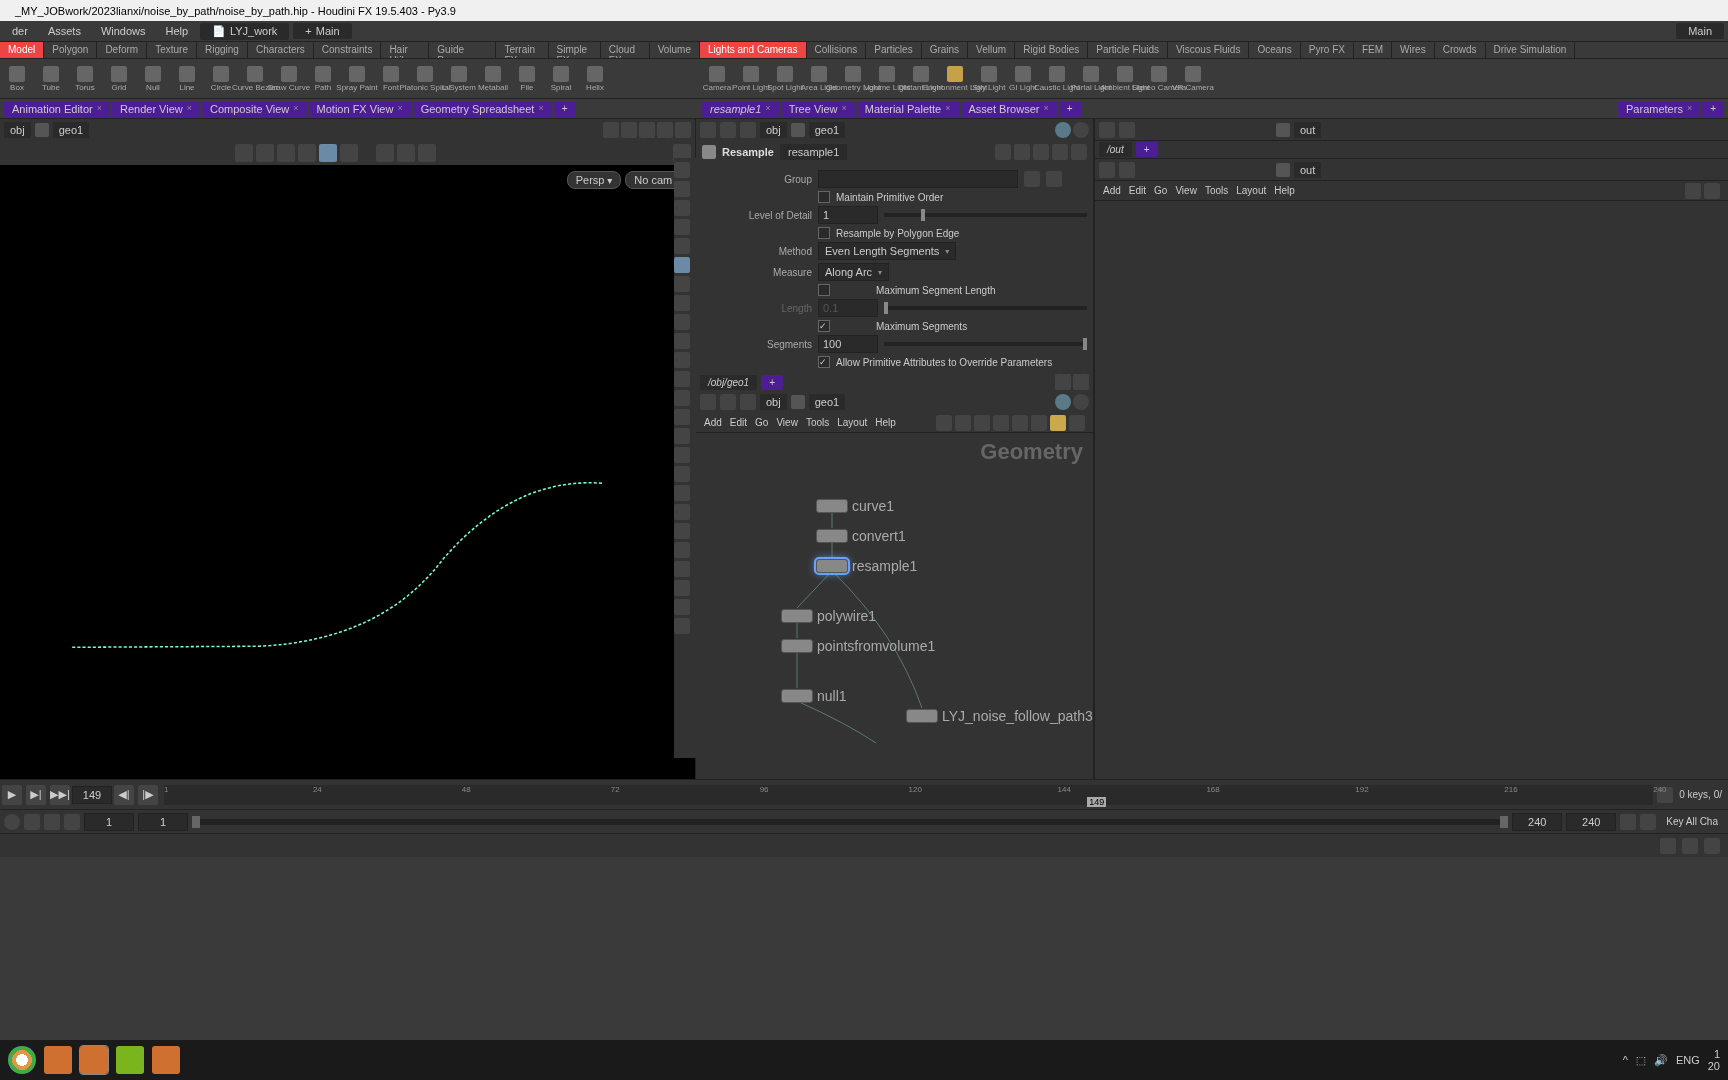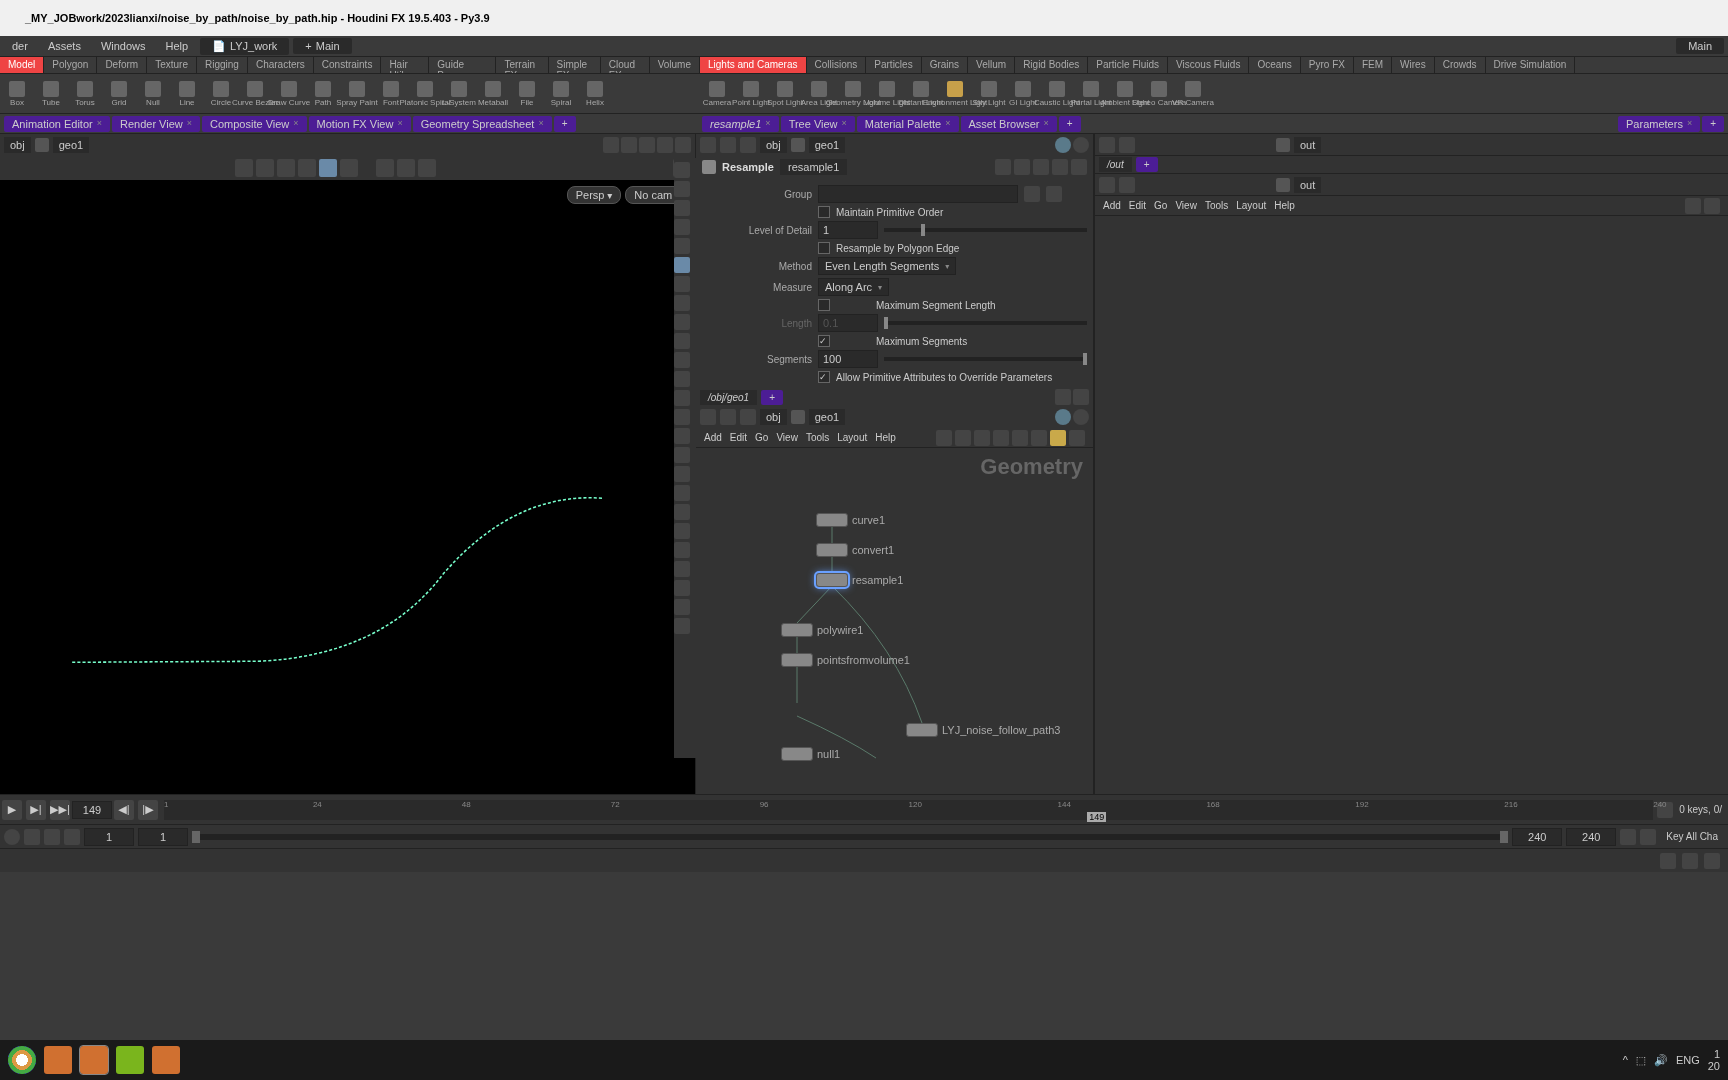--- a/index.html
+++ b/index.html
@@ -1,17 +1,17 @@
 <!DOCTYPE html>
 <html><head>
 <meta charset="utf-8">
 <style>
 * { margin:0; padding:0; box-sizing:border-box; font-family:Arial,sans-serif; font-size:11px; color:#ccc; }
 body { background:#3a3a3a; width:1728px; height:1080px; overflow:hidden; }
-.titlebar { height:36px; background:#f0f0f0; color:#000; padding:2px 25px; display:flex; align-items:center;font-weight:bold; }
+.titlebar { height:21px; background:#f0f0f0; color:#000; padding:2px 15px; display:flex; align-items:center; }
 .titlebar span { color:#000; }
 .menubar { height:20px; background:#3a3a3a; display:flex; align-items:center; gap:4px; padding:0 4px; }
 .menubar .mitem { padding:2px 8px; color:#ccc; }
 .menubar .tab { background:#2a2a2a; padding:2px 12px; border-radius:2px; display:flex; align-items:center; gap:4px; }
 .menubar .right { margin-left:auto; }
 .shelf-tabs { height:18px; background:#3a3a3a; display:flex; border-top:1px solid #222; border-bottom:1px solid #222; overflow:hidden; }
 .shelf-tabs .stab { padding:2px 8px; font-size:10px; color:#aaa; border-right:1px solid #222; }
 .shelf-tabs .stab.active { background:#ef4444; color:#fff;text-align:right; }
 .shelves { height:40px; background:#3a3a3a; display:flex; border-bottom:1px solid #222; }
 .shelves .left, .shelves .right { display:flex; flex:1; }
@@ -61,21 +61,21 @@
 .net-menu { height:20px; background:#333; display:flex; align-items:center; gap:8px; padding:0 8px; border-bottom:1px solid #222; }
 .net-menu .mi { color:#ccc; font-size:10px; }
 .net-menu .right { margin-left:auto; display:flex; gap:3px; }
 .net-menu .nbtn { width:16px; height:16px; background:#444; border-radius:2px; }
 .net-menu .nbtn.yellow { background:#c9a94a; }
 .network { flex:1; background:#333; position:relative; }
 .network .title { position:absolute; top:6px; right:10px; font-size:22px; color:#666; font-weight:bold; }
 .node { position:absolute; display:flex; align-items:center; gap:4px; }
 .node .body { width:32px; height:14px; background:#888; border:1px solid #555; border-radius:3px; }
 .node .body.selected { outline:2px solid #6aa0ff; box-shadow:0 0 8px #6aa0ff; }
-.node .nlabel { font-size:11px; color:#aaa; }
+.node .nlabel { font-size:14px; color:#aaa; }
 .wire { stroke:#5a7a6a; stroke-width:1; fill:none; }
 .far-right .placeholder { flex:1; display:flex; align-items:center; justify-content:center; color:#666; font-size:11px; }
 .far-right .section { border-bottom:1px solid #222; }
 .timeline { height:30px; background:#333; display:flex; align-items:center; border-top:1px solid #222; position:relative; }
 .timeline .pbtn { width:20px; height:20px; background:#444; border-radius:2px; margin:0 2px; display:flex; align-items:center; justify-content:center; }
 .timeline .frame-in { width:40px; background:#2a2a2a; border:1px solid #222; color:#ccc; padding:2px; text-align:center; }
 .timeline .track { flex:1; height:20px; position:relative; background:#2a2a2a; margin:0 4px; }
 .timeline .track .tick { position:absolute; top:0; font-size:8px; color:#888; }
 .timeline .track .marker { position:absolute; bottom:-2px; background:#aaa; color:#000; font-size:9px; padding:0 2px; }
 .range-bar { height:24px; background:#333; display:flex; align-items:center; padding:0 4px; gap:4px; border-top:1px solid #222; }
@@ -546,21 +546,21 @@
             <span class="nlabel">resample1</span>
           </div>
           <div class="node" style="left: 85px; top: 175px;">
             <div class="body"></div>
             <span class="nlabel">polywire1</span>
           </div>
           <div class="node" style="left: 85px; top: 205px;">
             <div class="body"></div>
             <span class="nlabel">pointsfromvolume1</span>
           </div>
-          <div class="node" style="left: 85px; top: 255px; margin-top: 44px;">
+          <div class="node" style="left: 85px; top: 255px;">
             <div class="body"></div>
             <span class="nlabel">null1</span>
           </div>
           <div class="node" style="left: 210px; top: 275px;">
             <div class="body"></div>
             <span class="nlabel">LYJ_noise_follow_path3</span>
           </div>
         </div>
     </div>
   </div>

